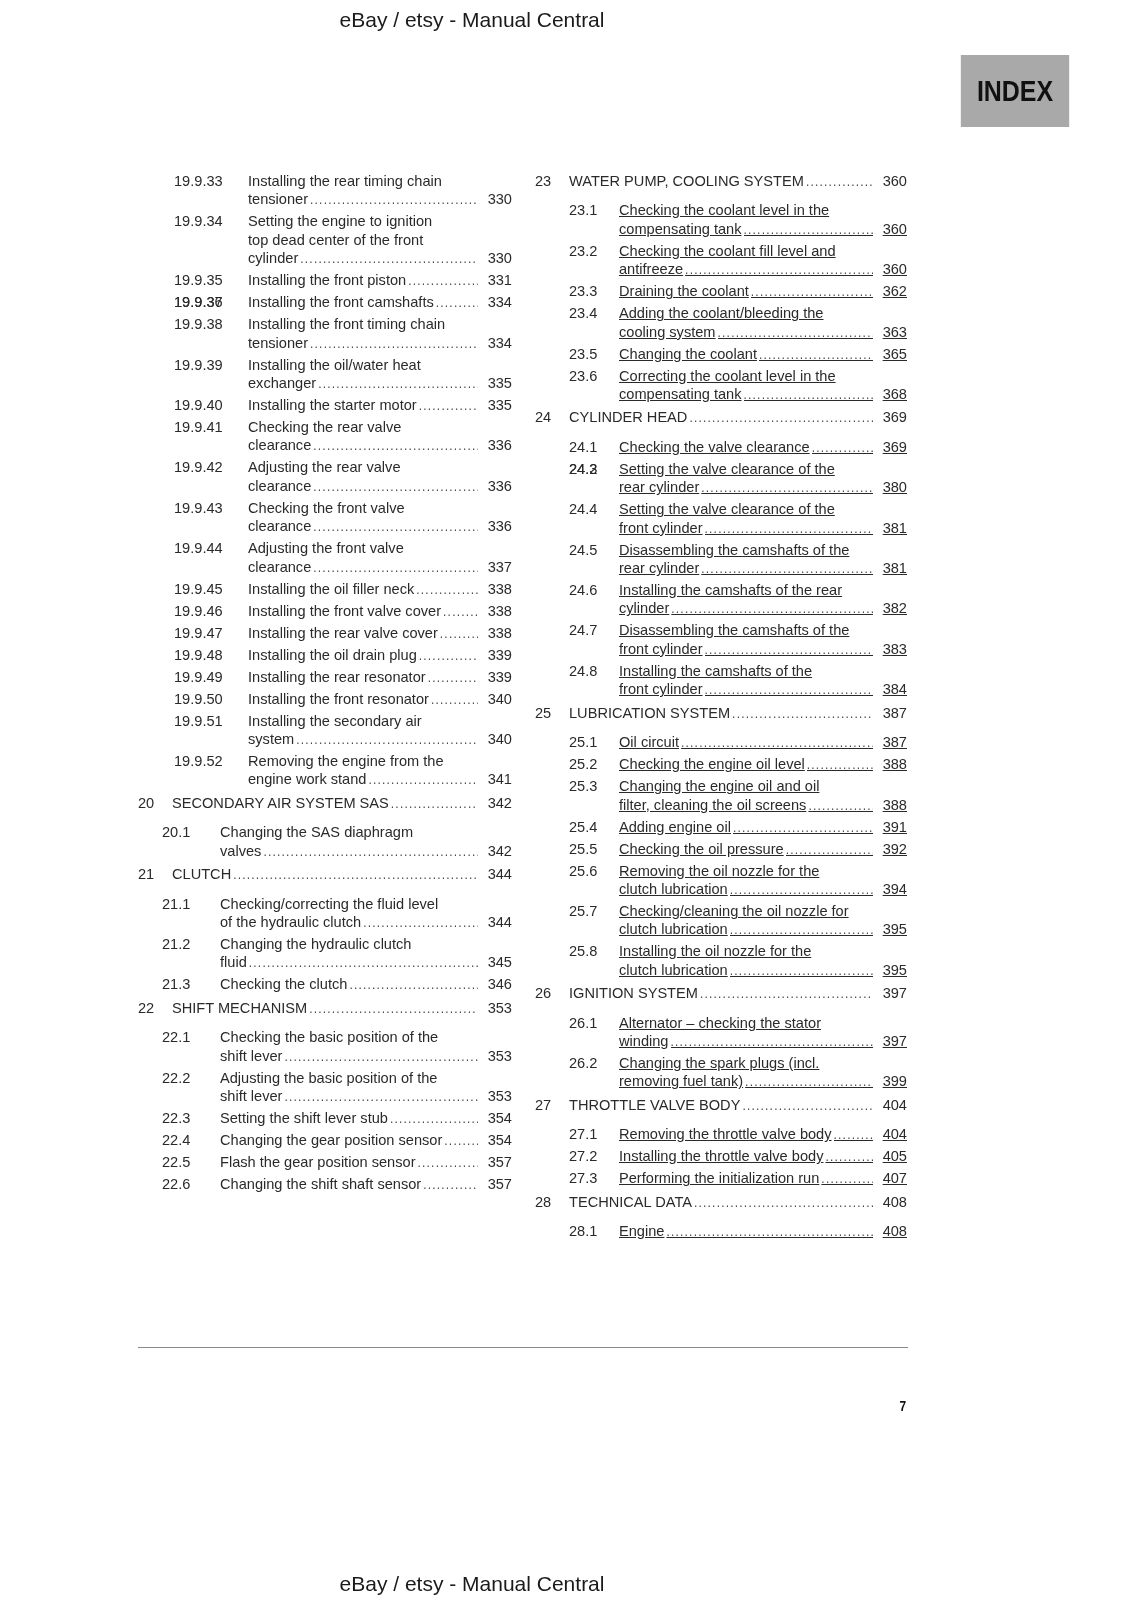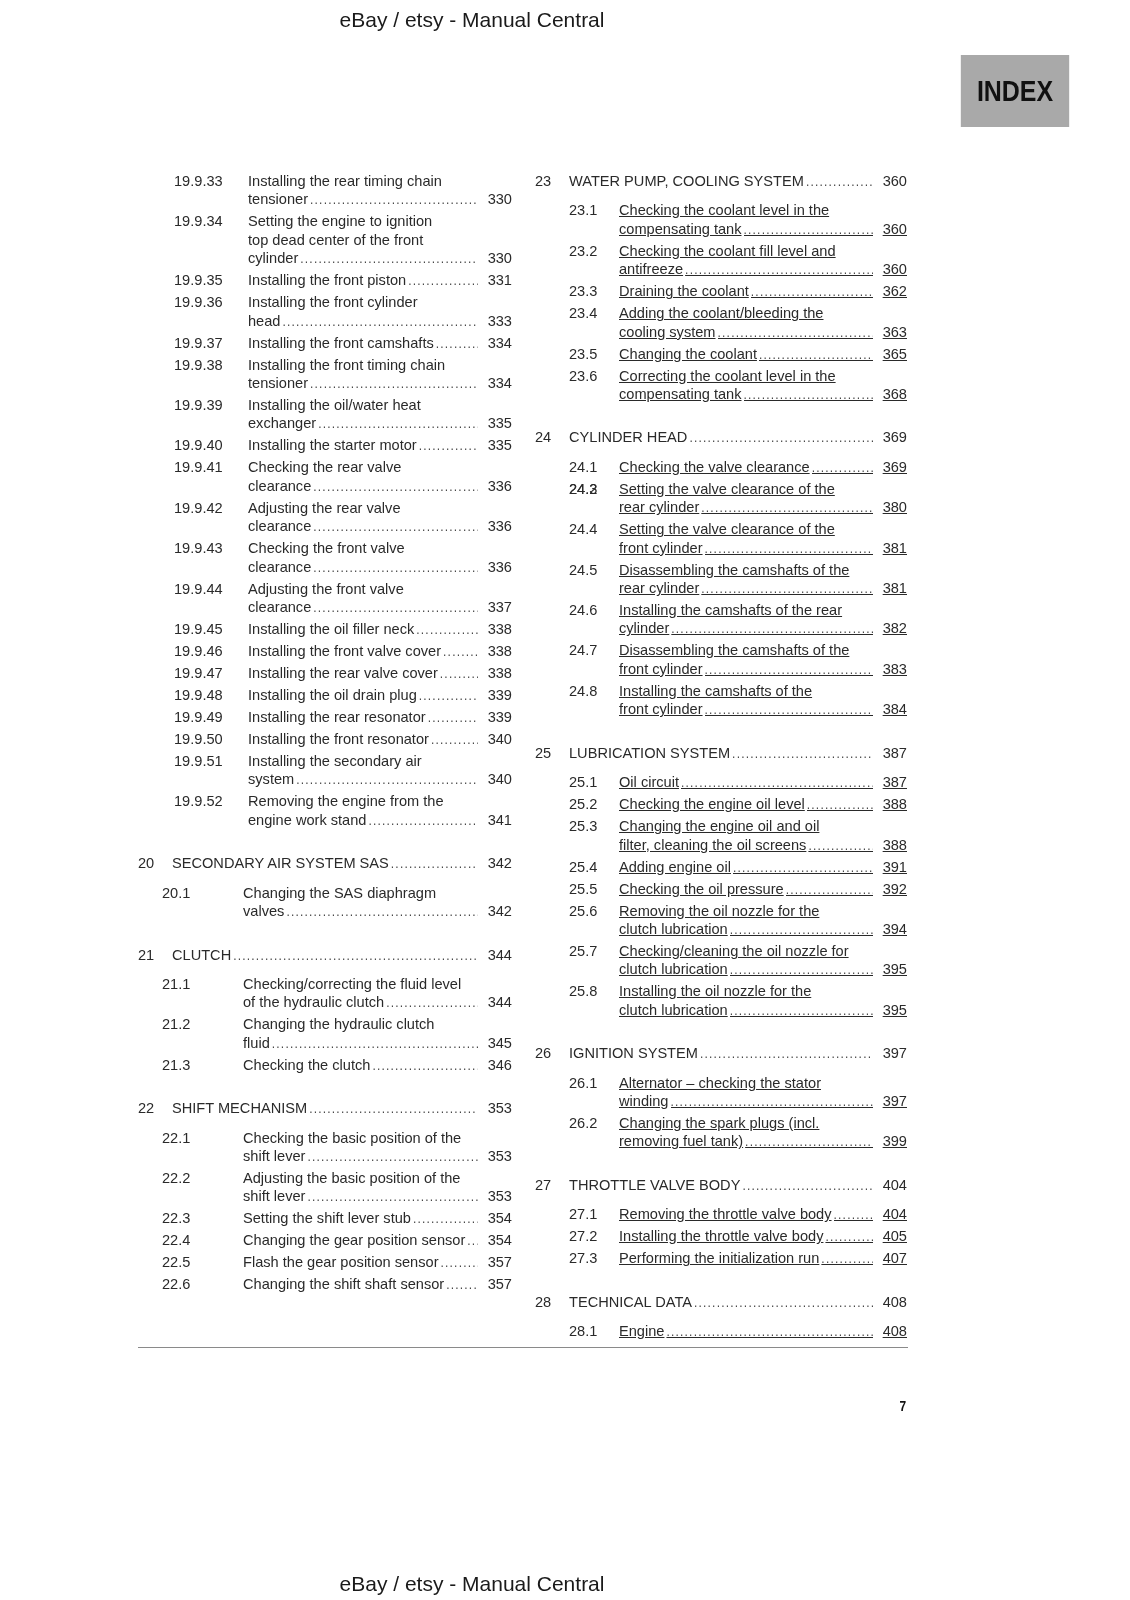--- a/index.html
+++ b/index.html
@@ -32,24 +32,24 @@
   }
   .lastline .dots::before {
     content: "............................................................................................................................................";
   }
   .lastline .pg { white-space: nowrap; text-align: right; min-width: 28px; }
 
   
   .lvl3 .num { left: 36px; }
   .lvl3 .body { margin-left: 110px; }
   .lvl2 .num { left: 24px; }
-  .lvl2 .body { margin-left: 105px; }
+  .lvl2 .body { margin-left: 82px; }
   .lvl1 .num { left: 0; text-align: center; }
   .lvl1 .body { margin-left: 34px; }
-  .lvl1 { margin-top: 24px; margin-bottom: 10px; }
+  .lvl1 { margin-top: 4px; margin-bottom: 10px; }
 
   .col-right .lvl2 .num { left: 34px; }
   .col-right .lvl2 .body { margin-left: 84px; text-decoration: underline; }
   .col-right .lvl1 .body { margin-left: 34px; }
 
   .first-h { margin-top: 0 !important; }
 
   .footer-rule { position: absolute; left: 138px; top: 1347px; width: 770px; height: 1px; background: #8a8a8a; }
   .page-num {
     position: absolute; left: 890px; top: 1397px; width: 18px; text-align: right;
@@ -95,28 +95,20 @@
       <div class="body">
         <div class="lastline">
           <span class="t">Installing the front piston</span>
           <span class="dots"></span>
           <span class="pg">331</span>
         </div>
       </div>
     </div>
     <div class="entry lvl3">
       <span class="num">19.9.36</span>
-      <div class="body">
-        <span class="line">Installing the front cylinder</span>
-        <div class="lastline">
-          <span class="t">head</span>
-          <span class="dots"></span>
-          <span class="pg">333</span>
-        </div>
-      </div>
     </div>
     <div class="entry lvl3">
       <span class="num">19.9.37</span>
       <div class="body">
         <div class="lastline">
           <span class="t">Installing the front camshafts</span>
           <span class="dots"></span>
           <span class="pg">334</span>
         </div>
       </div>

